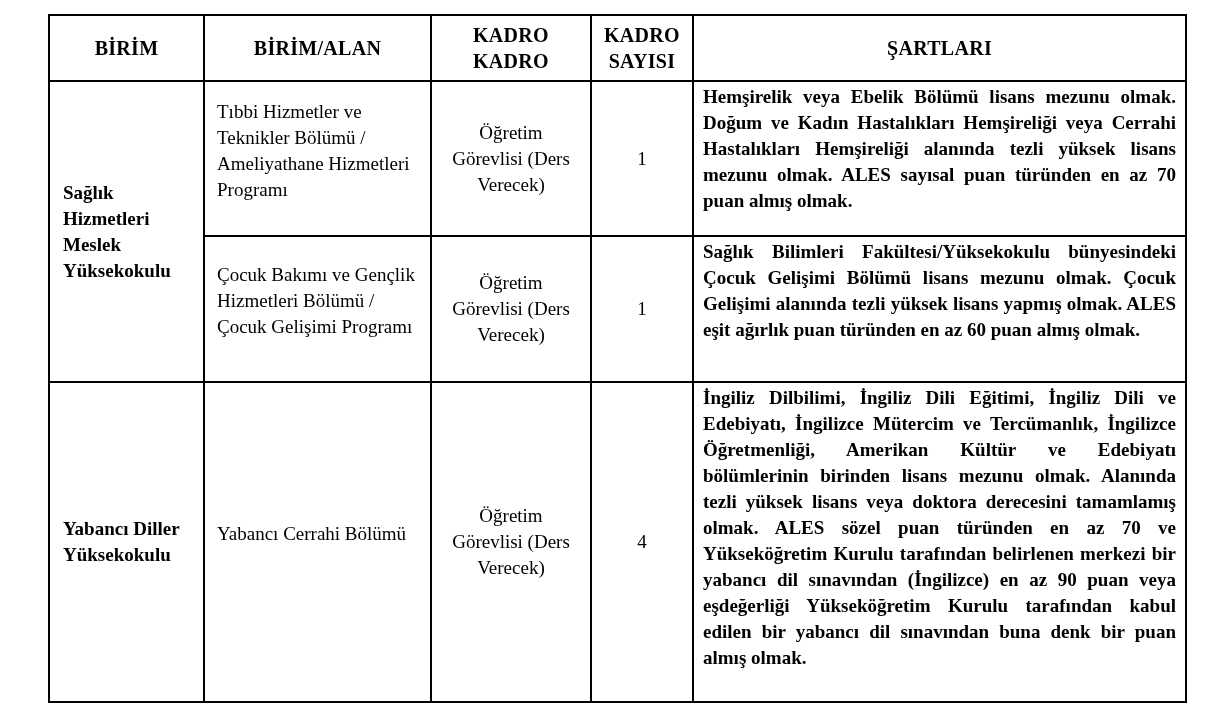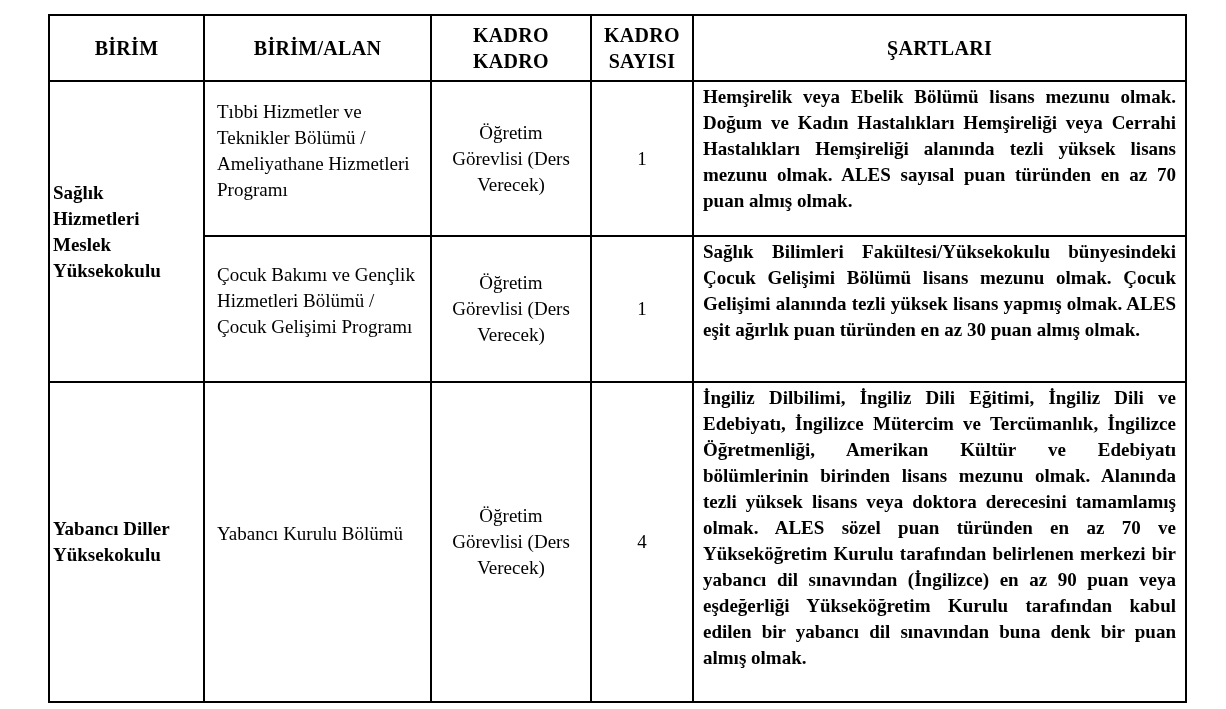--- a/index.html
+++ b/index.html
@@ -40,21 +40,21 @@
   tr.row-3 { height: 320px; }
   col.col-unit  { width: 155px; }
   col.col-dept  { width: 227px; }
   col.col-title { width: 160px; }
   col.col-count { width: 102px; }
   col.col-req   { width: 493px; }
   td.unit-cell {
     font-weight: bold;
     font-size: 19px;
     vertical-align: middle;
-    padding: 4px 10px 4px 3px;
+    padding: 4px 10px 4px 13px;
     line-height: 26px;
   }
   td.dept-cell {
     font-size: 19px;
     vertical-align: middle;
     padding: 4px 10px 20px 12px;
     line-height: 26px;
   }
   td.title-cell {
     font-size: 19px;
@@ -104,24 +104,24 @@
         <td class="unit-cell" rowspan="2">Sağlık Hizmetleri Meslek Yüksekokulu</td>
         <td class="dept-cell">Tıbbi Hizmetler ve Teknikler Bölümü / Ameliyathane Hizmetleri Programı</td>
         <td class="title-cell">Öğretim Görevlisi (Ders Verecek)</td>
         <td class="count-cell">1</td>
         <td class="req-cell">Hemşirelik veya Ebelik Bölümü lisans mezunu olmak. Doğum ve Kadın Hastalıkları Hemşireliği veya Cerrahi Hastalıkları Hemşireliği alanında tezli yüksek lisans mezunu olmak. ALES sayısal puan türünden en az 70 puan almış olmak.</td>
       </tr>
       <tr class="row-2">
         <td class="dept-cell">Çocuk Bakımı ve Gençlik Hizmetleri Bölümü / Çocuk Gelişimi Programı</td>
         <td class="title-cell">Öğretim Görevlisi (Ders Verecek)</td>
         <td class="count-cell">1</td>
-        <td class="req-cell">Sağlık Bilimleri Fakültesi/Yüksekokulu bünyesindeki Çocuk Gelişimi Bölümü lisans mezunu olmak. Çocuk Gelişimi alanında tezli yüksek lisans yapmış olmak. ALES eşit ağırlık puan türünden en az 30 puan almış olmak.</td>
+        <td class="req-cell">Sağlık Bilimleri Fakültesi/Yüksekokulu bünyesindeki Çocuk Gelişimi Bölümü lisans mezunu olmak. Çocuk Gelişimi alanında tezli yüksek lisans yapmış olmak. ALES eşit ağırlık puan türünden en az 60 puan almış olmak.</td>
       </tr>
       <tr class="row-3">
         <td class="unit-cell">Yabancı Diller Yüksekokulu</td>
-        <td class="dept-cell">Yabancı Kurulu Bölümü</td>
+        <td class="dept-cell">Yabancı Cerrahi Bölümü</td>
         <td class="title-cell">Öğretim Görevlisi (Ders Verecek)</td>
         <td class="count-cell">4</td>
         <td class="req-cell">İngiliz Dilbilimi, İngiliz Dili Eğitimi, İngiliz Dili ve Edebiyatı, İngilizce Mütercim ve Tercümanlık, İngilizce Öğretmenliği, Amerikan Kültür ve Edebiyatı bölümlerinin birinden lisans mezunu olmak. Alanında tezli yüksek lisans veya doktora derecesini tamamlamış olmak. ALES sözel puan türünden en az 70 ve Yükseköğretim Kurulu tarafından belirlenen merkezi bir yabancı dil sınavından (İngilizce) en az 90 puan veya eşdeğerliği Yükseköğretim Kurulu tarafından kabul edilen bir yabancı dil sınavından buna denk bir puan almış olmak.</td>
       </tr>
     </tbody>
   </table>
 </div>
 
 </body></html>

